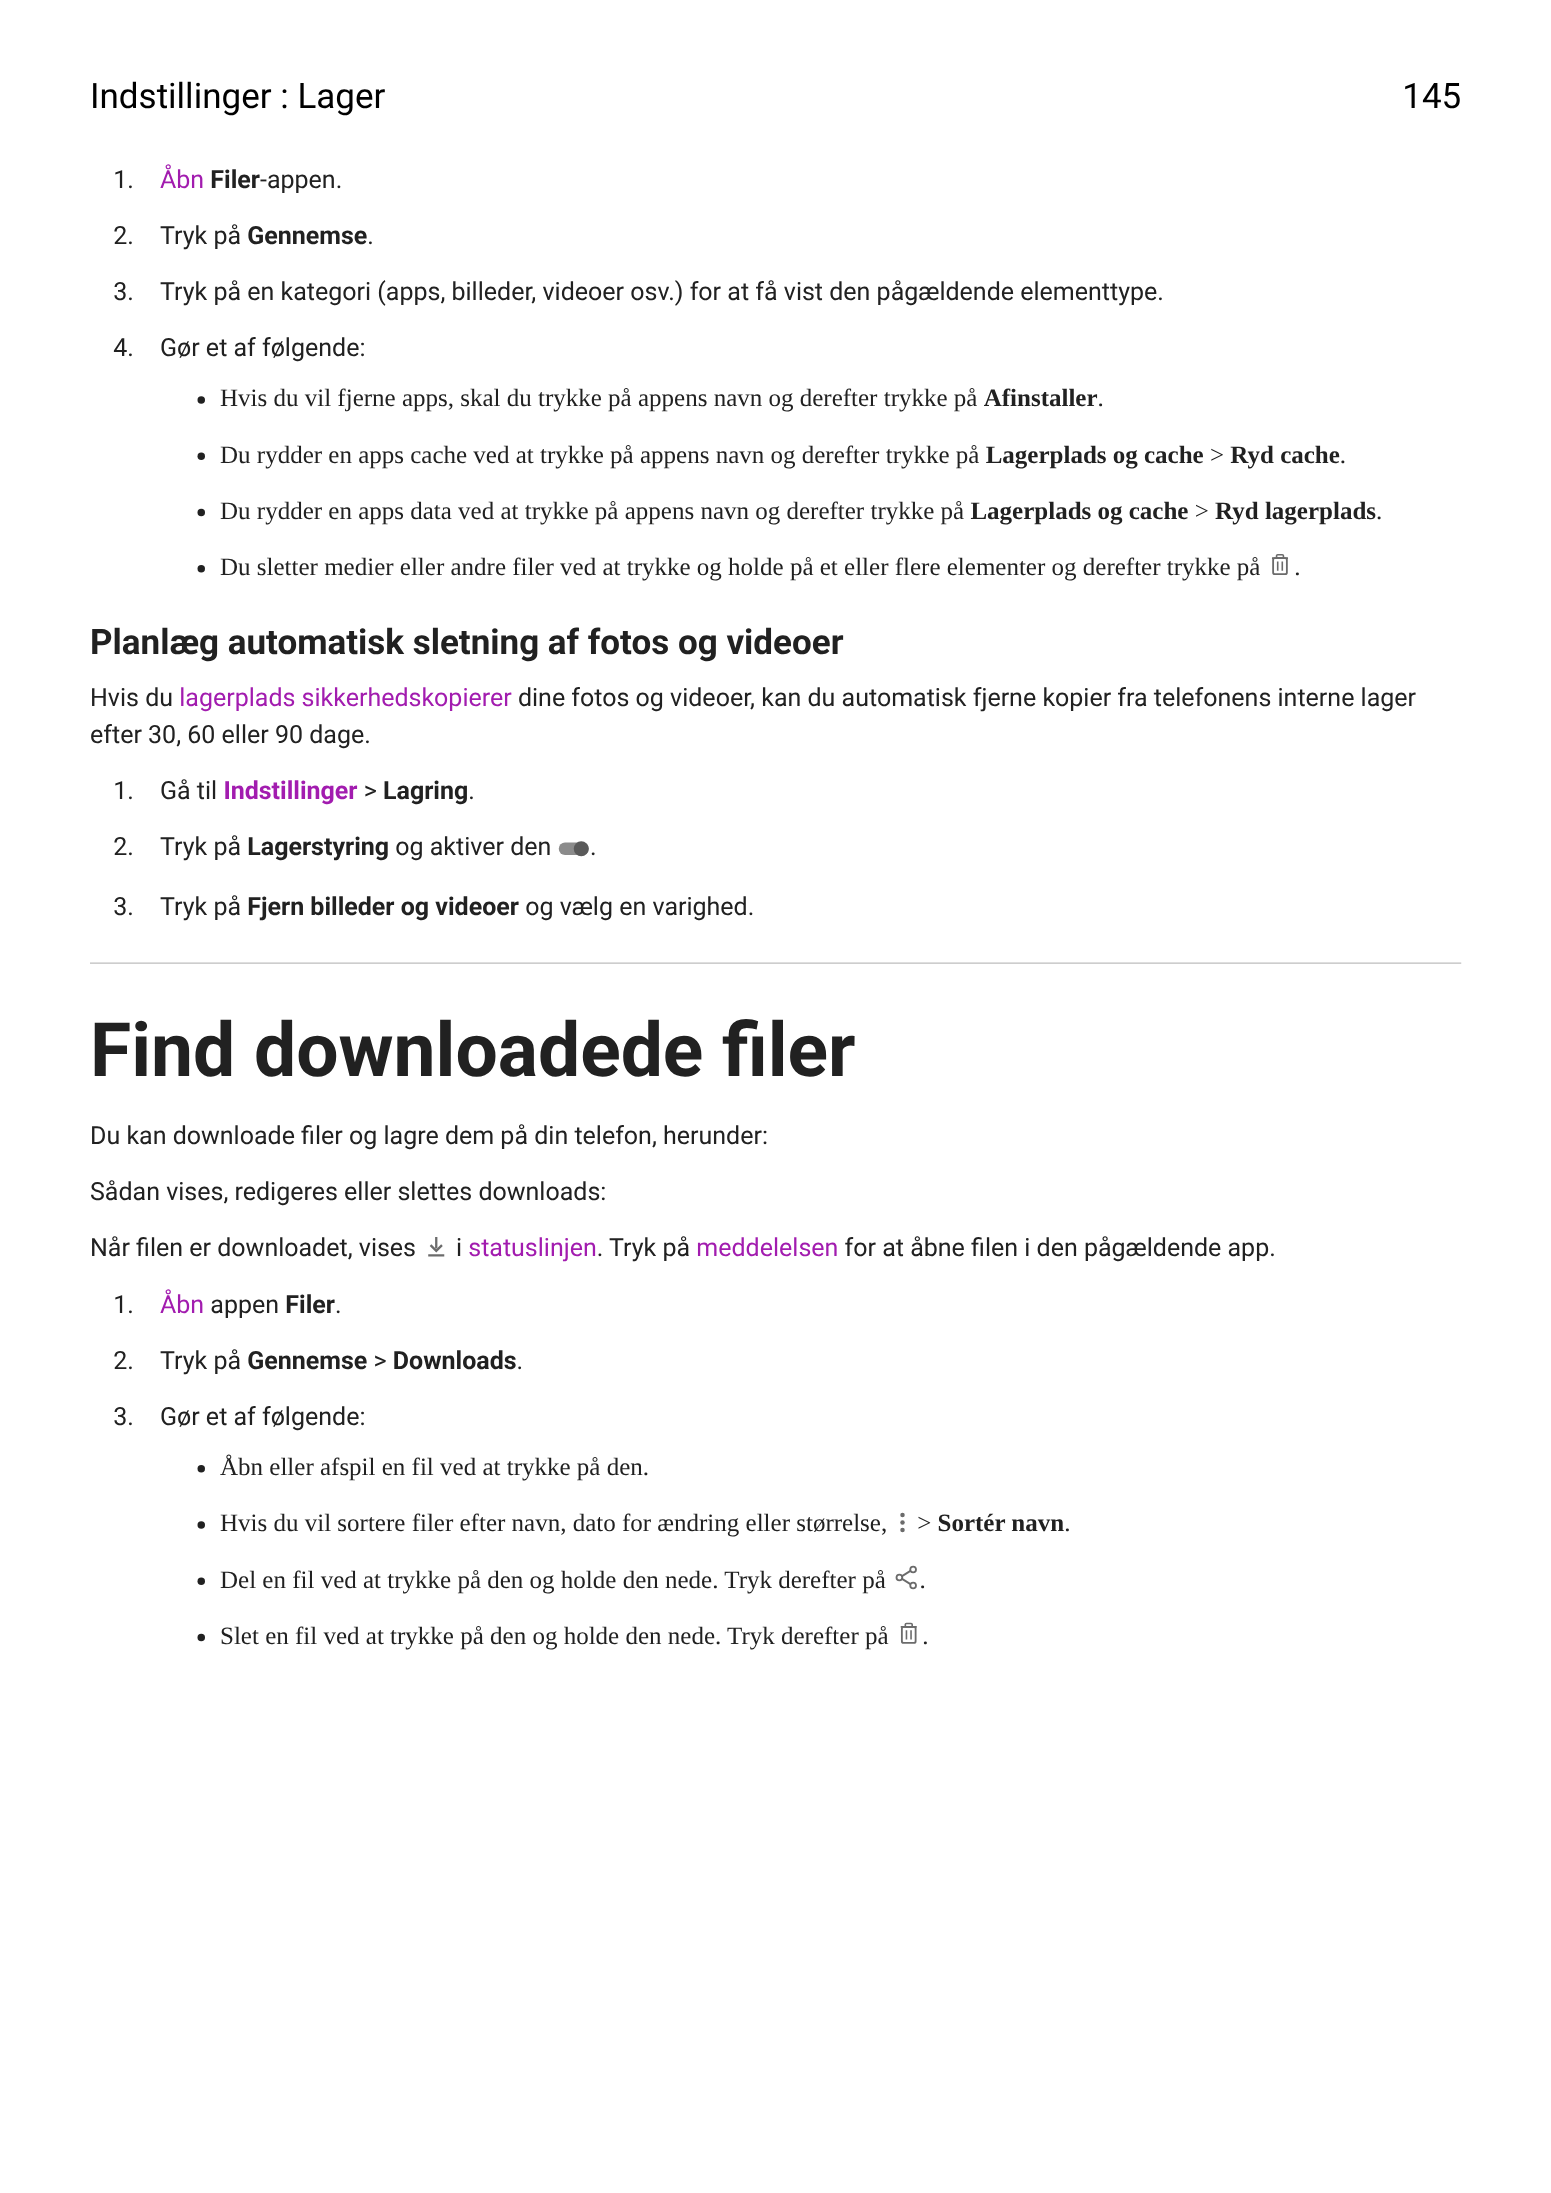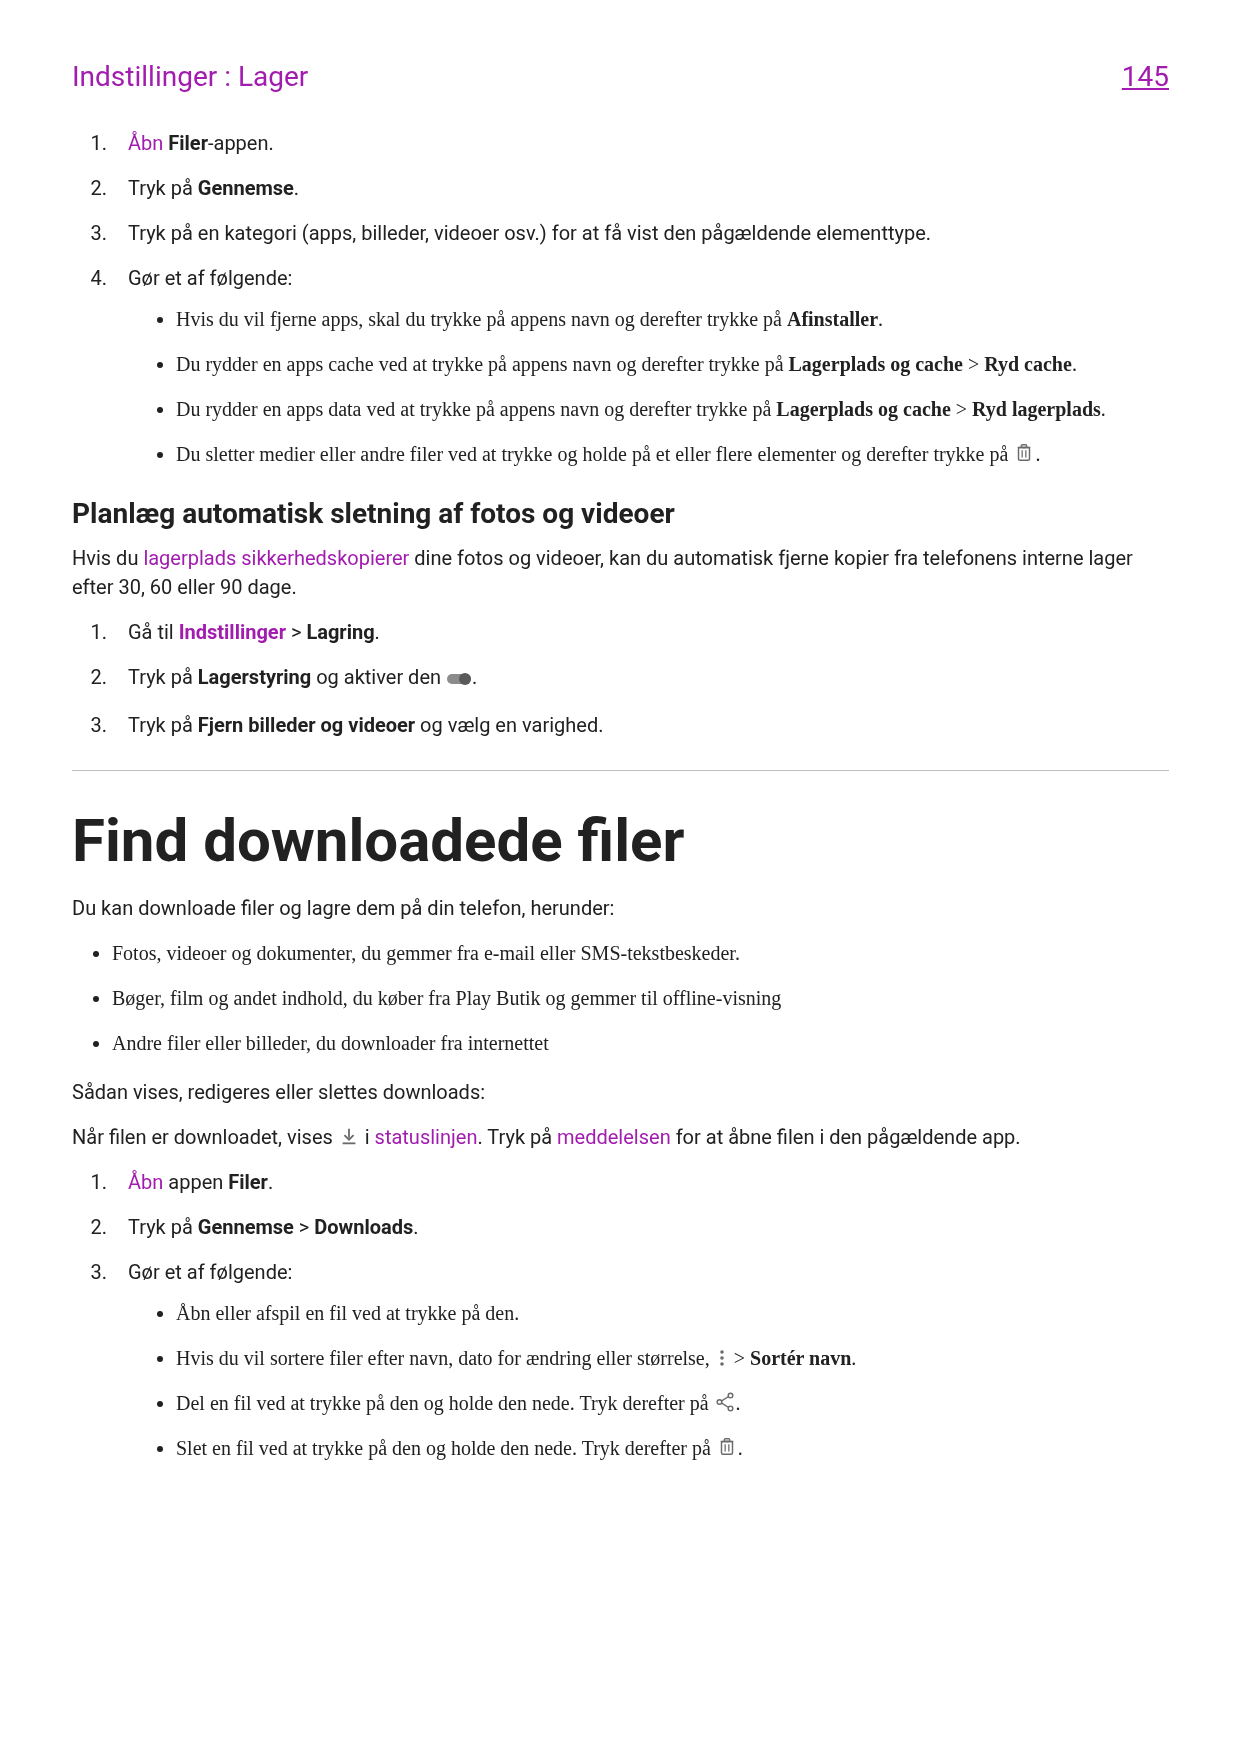--- a/index.html
+++ b/index.html
@@ -13,26 +13,26 @@
     width: 1241px;
     min-height: 1754px;
     box-sizing: border-box;
     padding: 60px 72px 80px 72px;
     position: relative;
   }
   .header-row {
     display: flex;
     justify-content: space-between;
     align-items: baseline;
-    color: #a21caf;
+    color: #000000;
     font-size: 28px;
     font-weight: 400;
     margin-bottom: 36px;
   }
-  .header-right { text-align: right; text-decoration: underline; }
+  .header-right { text-align: right; }
   ol.main-list {
     list-style: decimal;
     padding-left: 40px;
     margin: 0 0 24px 0;
   }
   ol.main-list > li {
     padding-left: 16px;
     margin: 0 0 16px 0;
     font-size: 20px;
     line-height: 1.45;
@@ -148,25 +148,20 @@
     <li>
       <span>Tryk på </span><span class="bold">Fjern billeder og videoer</span><span> og vælg en varighed.</span>
     </li>
   </ol>
 
   <hr class="divider">
 
   <h1 class="section-h1">Find downloadede filer</h1>
   <p class="para">Du kan downloade filer og lagre dem på din telefon, herunder:</p>
 
-  <ul class="bullet-list" style="padding-left:40px; margin-bottom:20px;">
-    <li>Fotos, videoer og dokumenter, du gemmer fra e-mail eller SMS-tekstbeskeder.</li>
-    <li>Bøger, film og andet indhold, du køber fra Play Butik og gemmer til offline-visning</li>
-    <li>Andre filer eller billeder, du downloader fra internettet</li>
-  </ul>
 
   <p class="para">Sådan vises, redigeres eller slettes downloads:</p>
 
   <p class="para">
     <span>Når filen er downloadet, vises </span><span class="icon">
       <svg width="22" height="22" viewBox="0 0 24 24">
         <line x1="12" y1="4" x2="12" y2="14" stroke="#6b6b6b" stroke-width="2"></line>
         <polyline points="7,11 12,16 17,11" fill="none" stroke="#6b6b6b" stroke-width="2"></polyline>
         <line x1="5" y1="20" x2="19" y2="20" stroke="#6b6b6b" stroke-width="2"></line>
       </svg>

